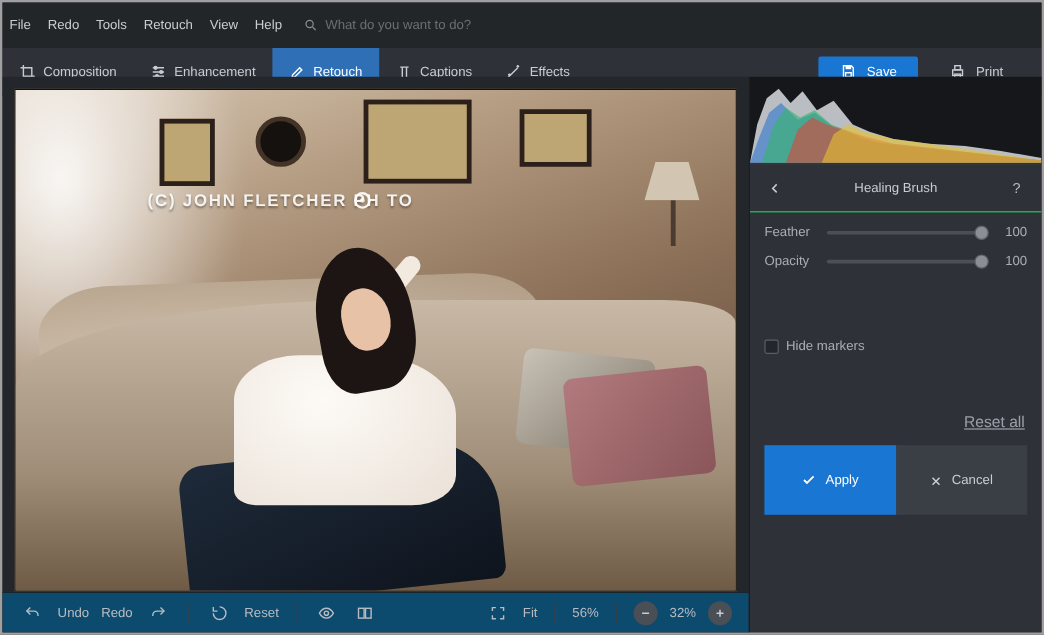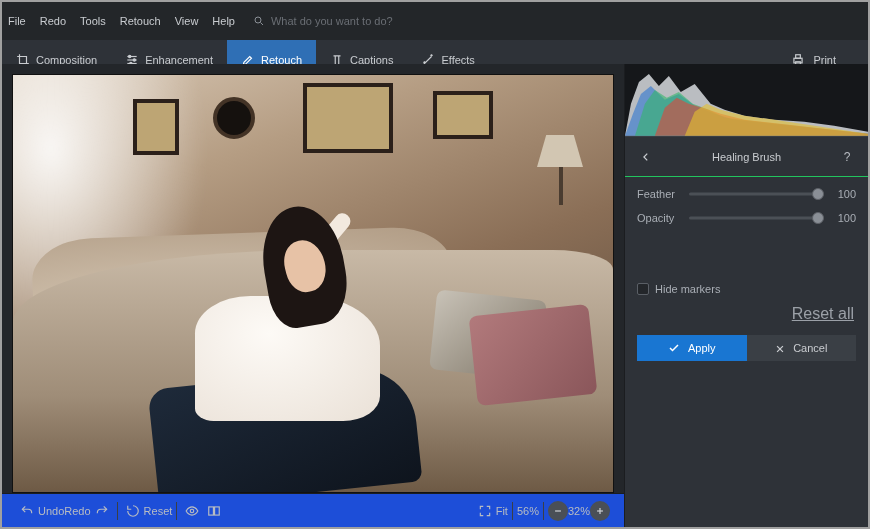--- a/index.html
+++ b/index.html
@@ -41,43 +41,43 @@
   .person { position: absolute; left: 26%; top: 30%; width: 44%; height: 68%; }
   .hair { position: absolute; left: 36%; top: 2%; width: 80px; height: 120px; background: #1d1513; border-radius: 50% 50% 40% 30%; transform: rotate(-10deg); }
   .face { position: absolute; left: 44%; top: 14%; width: 40px; height: 52px; background: #e7c2a6; border-radius: 46% 50% 48% 44%; transform: rotate(-14deg); }
   .blouse { position: absolute; left: 10%; top: 34%; width: 70%; height: 44%; background: radial-gradient(ellipse at 40% 30%, #fdfaf6, #eae1d7); border-radius: 30% 40% 20% 10%; }
   .arm { position: absolute; left: 46%; top: 12%; width: 70px; height: 16px; background: #f2e9df; border-radius: 10px; transform: rotate(-50deg); }
   .jeans { position: absolute; left: -6%; top: 62%; width: 100%; height: 42%; background: linear-gradient(160deg, #1e2a3a, #0e141d); border-radius: 20px 60px 10px 6px; transform: rotate(-6deg); }
   .watermark { position: absolute; left: 110px; top: 84px; color: rgba(255,255,255,0.9); font-size: 14px; letter-spacing: 1.5px; font-weight: 600; display: flex; align-items: center; gap: 6px; text-shadow: 0 1px 2px rgba(0,0,0,0.4); }
   .watermark .lens { width: 14px; height: 14px; border: 2px solid rgba(255,255,255,0.9); border-radius: 50%; position: relative; }
   .watermark .lens::after { content: ""; position: absolute; inset: 3px; border-radius: 50%; background: rgba(255,255,255,0.8); }
 
-  .bottombar { height: 34px; background: #1d4ed8; display: flex; align-items: center; padding: 0 14px; color: #b8bcc2; font-size: 11px; border-top: 1px solid #1b1d20; }
+  .bottombar { height: 34px; background: #0c4a6e; display: flex; align-items: center; gap: 10px; padding: 0 14px; color: #b8bcc2; font-size: 11px; border-top: 1px solid #1b1d20; }
   .bottombar .sep { width: 1px; height: 18px; background: #3a3f45; margin: 0 4px; }
   .bottombar .grow { flex: 1; }
   .iconbtn { width: 22px; height: 22px; display: flex; align-items: center; justify-content: center; color: #b8bcc2; cursor: pointer; border-radius: 2px; }
   .iconbtn.circle { width: 20px; height: 20px; border-radius: 50%; background: #4a4f56; }
 
   .rightpanel { width: 244px; background: #2e3238; border-left: 1px solid #1b1d20; display: flex; flex-direction: column; }
   .histogram { height: 72px; margin: 0; background: linear-gradient(#15171a, #15171a); position: relative; border-bottom: 1px solid #1b1d20; }
   .histogram svg { position: absolute; inset: 0; }
   .panel-head { height: 41px; border-top: 1px solid #3a3f45; border-bottom: 1px solid #22c55e; display: flex; align-items: center; justify-content: space-between; padding: 0 10px; color: #c9ccd0; font-size: 11px; }
   .panel-body { padding: 10px 12px 8px 12px; display: flex; flex-direction: column; gap: 10px; }
   .slider-row { display: flex; align-items: center; gap: 8px; color: #a9aeb5; font-size: 11px; }
   .slider-row .lbl { width: 44px; }
   .slider-row .val { width: 30px; text-align: right; }
   .slider { flex: 1; height: 14px; position: relative; }
   .track { position: absolute; left: 0; right: 0; top: 50%; height: 3px; background: #4b5056; transform: translateY(-50%); border-radius: 2px; }
   .thumb { position: absolute; top: 50%; width: 12px; height: 12px; border-radius: 50%; background: #8a8f96; border: 1px solid #5d6167; transform: translate(-50%, -50%); }
   .slider-row.hl { outline: 2px solid #a22c30; outline-offset: 3px; background: rgba(148,40,44,0.06); padding: 3px 4px; margin: -3px -4px 3px -4px; border-radius: 2px; }
   .checkbox-row { display: flex; align-items: center; gap: 6px; color: #a9aeb5; font-size: 11px; margin-top: 48px; }
   .chk { width: 12px; height: 12px; border: 1px solid #5a5f66; background: #23262a; border-radius: 2px; }
-  .resetall { text-align: right; color: #9ba0a7; font-size: 16px; text-decoration: underline; cursor: pointer; padding-right: 2px; }
+  .resetall { text-align: right; color: #9ba0a7; font-size: 13px; text-decoration: underline; cursor: pointer; padding-right: 2px; margin-top: 39px; }
   .actionrow { display: flex; gap: 0; margin-top: 2px; }
-  .actionrow .btn { flex: 1; justify-content: center; border-radius: 0; padding: 7px 0; align-items: flex-end; }
+  .actionrow .btn { flex: 1; justify-content: center; border-radius: 0; padding: 23px 0; align-items: flex-end; }
   .actionrow .btn.primary { background: #1976d2; }
   .actionrow .btn.cancel { background: #3a3f45; color: #c9ccd0; }
   svg { display: block; }
 </style>
 </head>
 <body>
 
 <div class="frame">
 
   <div class="menubar">
@@ -139,20 +139,28 @@
       <span class="ico">
           <svg width="14" height="14" viewBox="0 0 24 24" fill="none" stroke="#c9ccd0" stroke-width="2">
             <path d="M4 20L18 6"></path>
             <path d="M18 2v4M16 4h4M6 14v4M4 16h4"></path>
           </svg>
         </span>
       <span>Effects</span>
     </div>
     <div class="spacer"></div>
     <div class="rightbtns">
+      <div class="btn primary">
+        <svg width="14" height="14" viewBox="0 0 24 24" fill="#fff">
+            <path d="M5 3h11l3 3v15H5z" fill="none" stroke="#fff" stroke-width="2"></path>
+            <rect x="8" y="3" width="8" height="5" fill="#fff"></rect>
+            <rect x="8" y="13" width="8" height="6" fill="none" stroke="#fff" stroke-width="2"></rect>
+          </svg>
+        <span>Save</span>
+      </div>
       <div class="btn ghost">
         <svg width="14" height="14" viewBox="0 0 24 24" fill="none" stroke="#c9ccd0" stroke-width="2">
             <rect x="5" y="9" width="14" height="8"></rect>
             <rect x="8" y="3" width="8" height="6"></rect>
             <rect x="8" y="15" width="8" height="6"></rect>
           </svg>
         <span>Print</span>
       </div>
     </div>
   </div>
@@ -172,20 +180,24 @@
           <div class="sofa"></div>
           <div class="pillow2"></div>
             <div class="pillow"></div>
           <div class="person">
             <div class="jeans"></div>
             <div class="blouse"></div>
             <div class="arm"></div>
             <div class="hair"></div>
             <div class="face"></div>
           </div>
+          <div class="watermark">
+            <span>(C) JOHN FLETCHER PH   TO</span>
+            <span class="lens" style="position:absolute; left:172px; top:1px;"></span>
+          </div>
         </div>
       </div>
 
       <div class="bottombar">
         <span class="iconbtn">
             <svg width="14" height="14" viewBox="0 0 24 24" fill="none" stroke="#b8bcc2" stroke-width="2">
               <path d="M9 14l-5-5 5-5"></path>
               <path d="M4 9h10a6 6 0 016 6v1"></path>
             </svg>
           </span>

